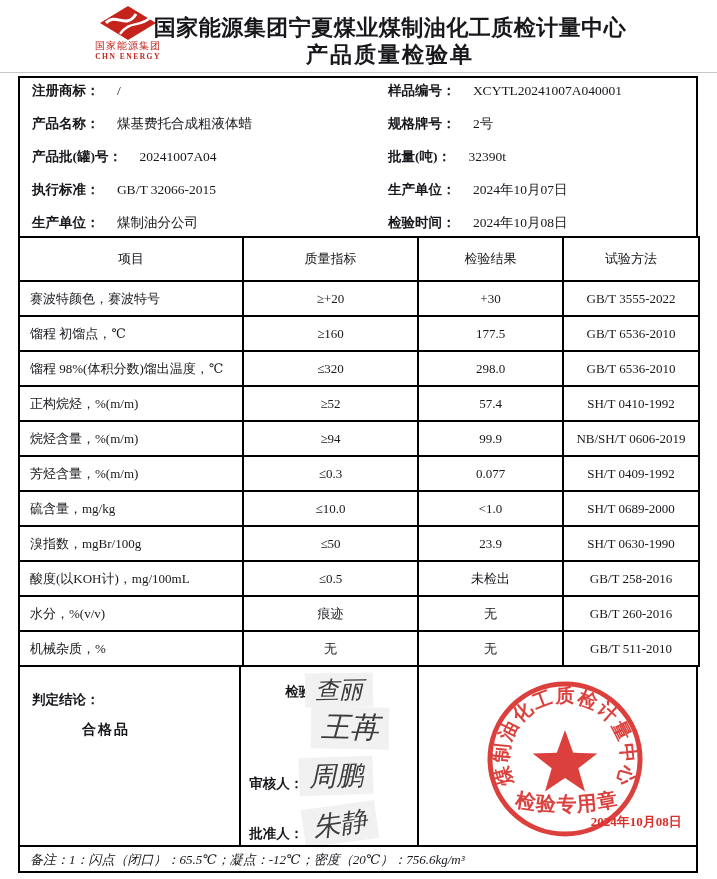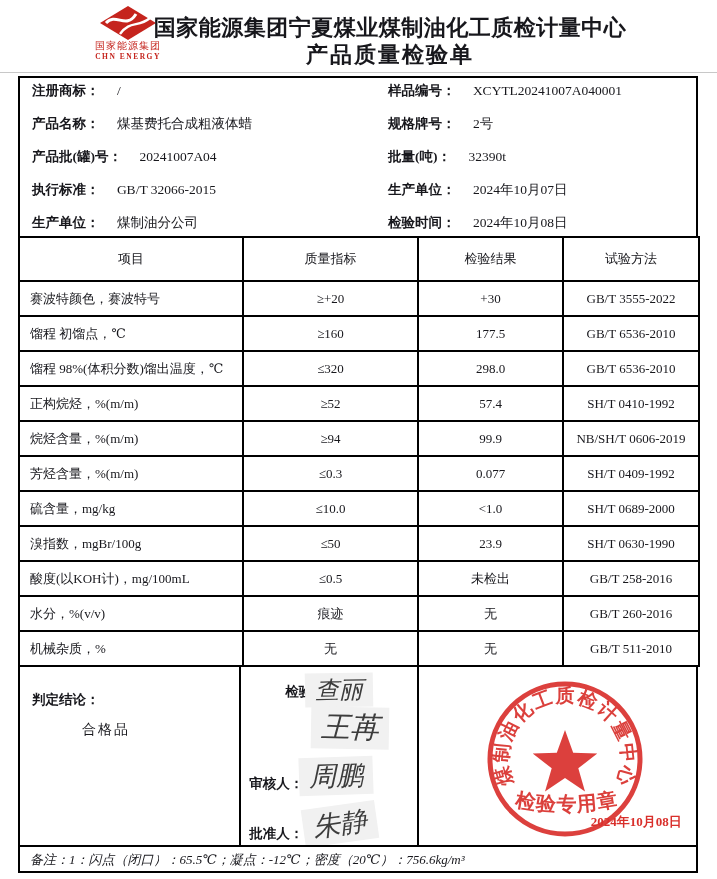--- a/index.html
+++ b/index.html
@@ -37,21 +37,21 @@
   table.spec th { height:44px;font-family:Liberation Mono, monospace; }
   table.spec td { height:35px; }
   table.spec td:first-child { text-align:left; padding-left:10px;margin-left:24px; }
   .w1{width:224px;} .w2{width:175px;} .w3{width:145px;} .w4{width:136px;}
 
   
   .bottom { position:relative; display:flex; width:680px; height:182px;
     border:2px solid #000; margin-top:-2px; }
   .concl { position:relative; width:222px; border-right:2px solid #000;text-align:right; }
   .concl-label { position:absolute; left:12px; top:24px; font-size:13.5px; font-weight:bold; }
-  .concl-value { position:absolute; left:62px; top:54px; font-size:14px; font-weight:normal; letter-spacing:2px; }
+  .concl-value { position:absolute; left:62px; top:54px; font-size:14px; font-weight:bold; letter-spacing:2px; }
   .signs { position:relative; width:178px; border-right:2px solid #000; overflow:hidden; }
   .sig-label { position:absolute; font-size:13.5px; font-weight:bold; }
   .sig { position:absolute; background:#f1f1f1; color:#3c3c3c; padding:1px 10px;
     font-style:italic; white-space:nowrap; }
   .sig.s1 { left:64px; top:6px;  font-size:24px; transform:rotate(-1deg); }
   .sig.s2 { left:70px; top:40px; font-size:29px; transform:rotate(1deg); }
   .sig.s3 { left:58px; top:90px; font-size:27px; transform:rotate(-2deg); }
   .sig.s4 { left:62px; top:138px;font-size:27px; transform:rotate(-8deg); }
   .stampbox { position:relative; width:278px; }
   .stamp-svg { position:absolute; left:56px; top:2px; }

